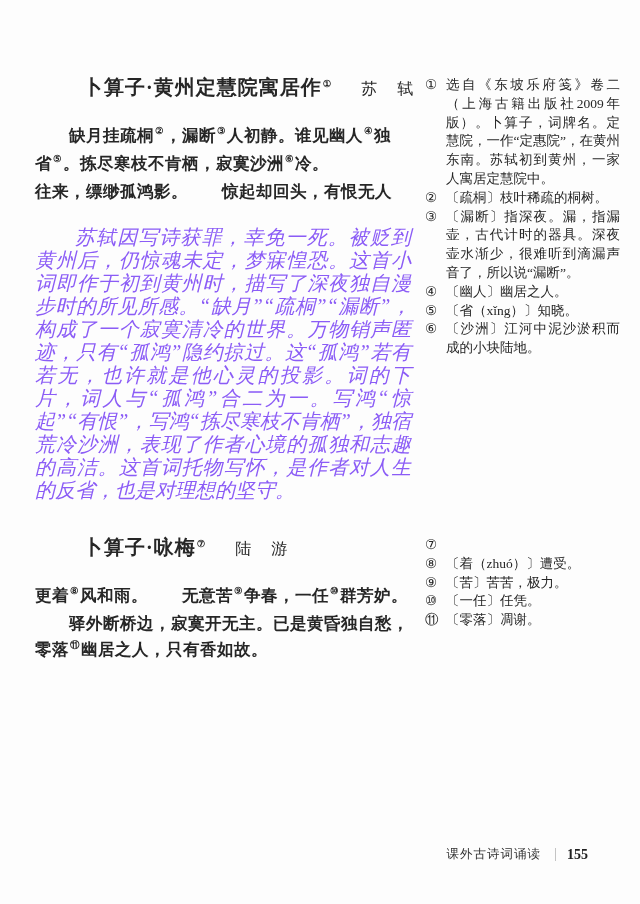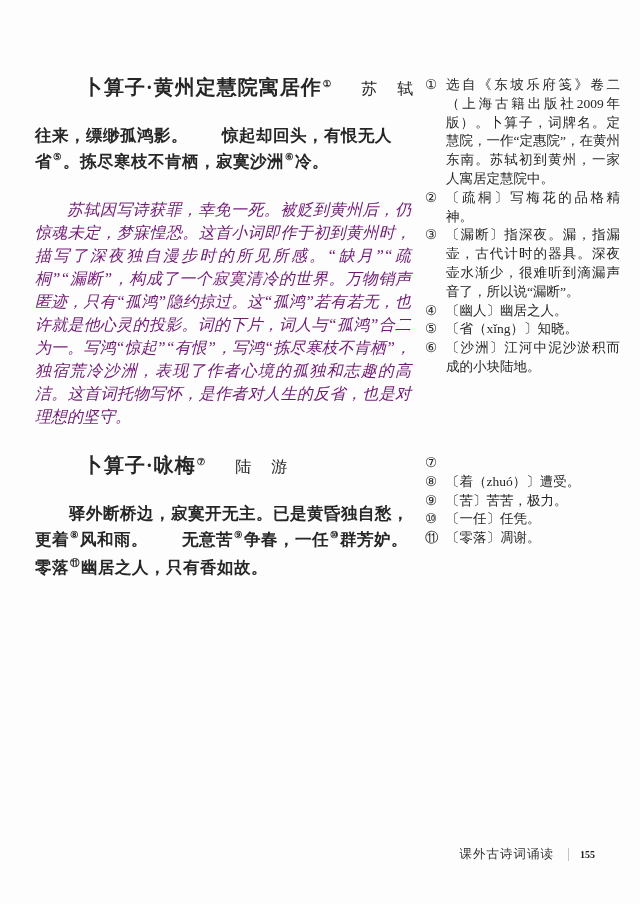--- a/index.html
+++ b/index.html
@@ -14,21 +14,21 @@
   .page {
     position: absolute;
     left: 0; top: 0;
     width: 640px; height: 712px;
     padding: 74px 20px 0 35px;
   }
   .section-row {
     display: flex;
     align-items: flex-start;
   }
-  .section-row + .section-row { margin-top: 24px; }
+  .section-row + .section-row { margin-top: 32px; }
   .main-col {
     width: 376px;
     flex: 0 0 376px;
   }
   .side-col {
     margin-left: 14px;
     width: 195px;
     flex: 0 0 195px;
     padding-top: 2px;
   }
@@ -53,26 +53,26 @@
     margin-top: 22px;
     font-size: 16.5px;
     font-weight: bold;
     line-height: 26px;
     letter-spacing: 0.5px;
   }
   .poem-line { white-space: nowrap; }
   .poem-line.indent { text-indent: 34px; }
   .commentary {
     margin-top: 21px;
-    font-size: 16px;
+    font-size: 20px;
     line-height: 23px;
     font-style: italic;
     text-align: justify;
     text-indent: 2em;
-    color: #701a75;
+    color: #8b5cf6;
   }
   .sup-ref {
     font-size: 9.5px;
     position: relative;
     top: -7px;
     margin: 0 1px;
     font-style: normal;
   }
   .notes { font-size: 13.5px; line-height: 18.8px; }
   .note-item { display: flex; align-items: flex-start; }
@@ -80,66 +80,67 @@
     flex: 0 0 21px;
     width: 21px;
   }
   .note-text {
     flex: 1;
     text-align: justify;
   }
   .footer {
     position: absolute;
     top: 846px;
-    right: 45px;
+    right: 52px;
     display: flex;
     align-items: center;
   }
   .footer-label {
     font-size: 12.5px;
     letter-spacing: 1px;
     color: #333;
   }
   .footer-divider {
     width: 1px;
     height: 13px;
     background: #c4c4c4;
     margin: 0 11px 0 14px;
   }
   .footer-page {
-    font-size: 10px;
+    font-size: 14px;
     font-weight: bold;
     color: #222;
   }
 </style>
 </head>
 <body>
 
 <div class="page">
 
   <div class="section-row">
     <div class="main-col">
       <div class="title-line">
         <span class="poem-title"><span>卜算子·黄州定慧院寓居作</span><span class="sup-ref">①</span></span>
         <span class="author">苏　轼</span>
       </div>
       <div class="poem">
+        <div class="poem-line indent"><span>缺月挂疏桐</span><span class="sup-ref">②</span><span>，漏断</span><span class="sup-ref">③</span><span>人初静。谁见幽人</span><span class="sup-ref">④</span><span>独</span></div>
+        <div class="poem-line"><span>省</span><span class="sup-ref">⑤</span><span>。拣尽寒枝不肯栖，寂寞沙洲</span><span class="sup-ref">⑥</span><span>冷。</span></div>
         <div class="poem-line"><span>往来，缥缈孤鸿影。　　惊起却回头，有恨无人</span></div>
-        <div class="poem-line"><span>省</span><span class="sup-ref">⑤</span><span>。拣尽寒枝不肯栖，寂寞沙洲</span><span class="sup-ref">⑥</span><span>冷。</span></div>
       </div>
       <p class="commentary">苏轼因写诗获罪，幸免一死。被贬到黄州后，仍惊魂未定，梦寐惶恐。这首小词即作于初到黄州时，描写了深夜独自漫步时的所见所感。“缺月”“疏桐”“漏断”，构成了一个寂寞清冷的世界。万物销声匿迹，只有“孤鸿”隐约掠过。这“孤鸿”若有若无，也许就是他心灵的投影。词的下片，词人与“孤鸿”合二为一。写鸿“惊起”“有恨”，写鸿“拣尽寒枝不肯栖”，独宿荒冷沙洲，表现了作者心境的孤独和志趣的高洁。这首词托物写怀，是作者对人生的反省，也是对理想的坚守。</p>
     </div>
     <div class="side-col notes">
       <div class="note-item">
         <span class="note-num">①</span>
         <span class="note-text">选自《东坡乐府笺》卷二（上海古籍出版社2009年版）。卜算子，词牌名。定慧院，一作“定惠院”，在黄州东南。苏轼初到黄州，一家人寓居定慧院中。</span>
       </div>
       <div class="note-item">
         <span class="note-num">②</span>
-        <span class="note-text">〔疏桐〕写梅花的品格精神。</span>
+        <span class="note-text">〔疏桐〕枝叶稀疏的桐树。</span>
       </div>
       <div class="note-item">
         <span class="note-num">③</span>
         <span class="note-text">〔漏断〕指深夜。漏，指漏壶，古代计时的器具。深夜壶水渐少，很难听到滴漏声音了，所以说“漏断”。</span>
       </div>
       <div class="note-item">
         <span class="note-num">④</span>
         <span class="note-text">〔幽人〕幽居之人。</span>
       </div>
       <div class="note-item">
@@ -153,22 +154,22 @@
     </div>
   </div>
 
   <div class="section-row">
     <div class="main-col">
       <div class="title-line">
         <span class="poem-title"><span>卜算子·咏梅</span><span class="sup-ref">⑦</span></span>
         <span class="author">陆　游</span>
       </div>
       <div class="poem">
+        <div class="poem-line"><span>更着</span><span class="sup-ref">⑧</span><span>风和雨。　　无意苦</span><span class="sup-ref">⑨</span><span>争春，一任</span><span class="sup-ref">⑩</span><span>群芳妒。</span></div>
         <div class="poem-line indent"><span>驿外断桥边，寂寞开无主。已是黄昏独自愁，</span></div>
-        <div class="poem-line"><span>更着</span><span class="sup-ref">⑧</span><span>风和雨。　　无意苦</span><span class="sup-ref">⑨</span><span>争春，一任</span><span class="sup-ref">⑩</span><span>群芳妒。</span></div>
         <div class="poem-line"><span>零落</span><span class="sup-ref">⑪</span><span>幽居之人，只有香如故。</span></div>
       </div>
     </div>
     <div class="side-col notes">
       <div class="note-item">
         <span class="note-num">⑦</span>
       </div>
       <div class="note-item">
         <span class="note-num">⑧</span>
         <span class="note-text">〔着（zhuó）〕遭受。</span>

